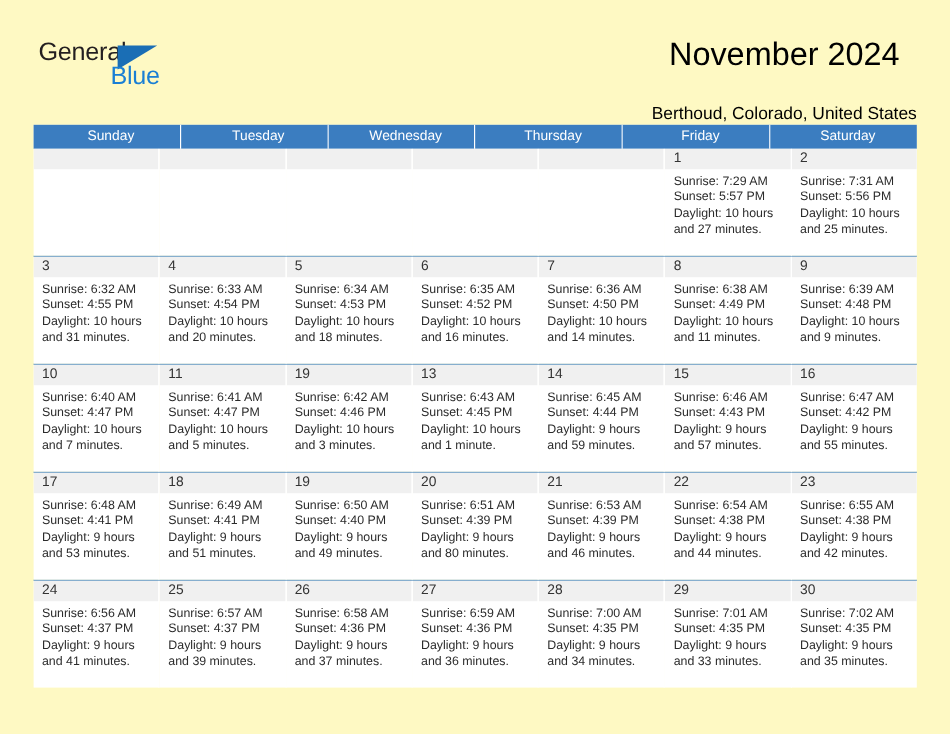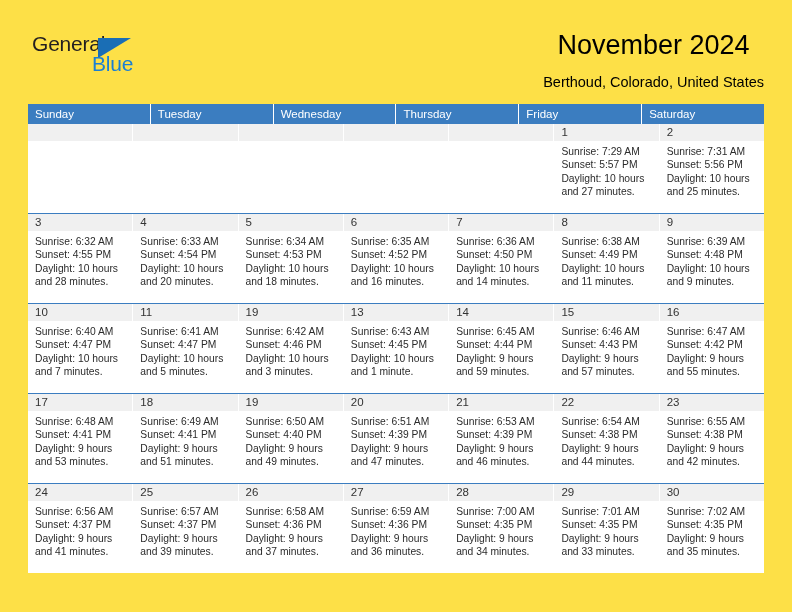--- a/index.html
+++ b/index.html
@@ -7,21 +7,21 @@
     width: 792px;
     height: 612px;
     background: #ffffff;
     font-family: "Liberation Sans", sans-serif;
     -webkit-font-smoothing: antialiased;
   }
   .page {
     position: relative;
     width: 792px;
     height: 612px;
-    background: #fde047;
+    background: #fef9c3;
   }
 
   
   .header {
     position: absolute;
     left: 28px;
     top: 28px;
     right: 28px;
     height: 68px;
   }
@@ -70,34 +70,35 @@
     font-size: 27px;
     font-weight: normal;
     color: #000000;
     line-height: 34px;
     letter-spacing: 0px;
   }
   .location {
     font-size: 14.5px;
     color: #000000;
     line-height: 22px;
-    margin-top: 9px;
+    margin-top: 22px;
     letter-spacing: 0px;
   }
 
   
   .calendar {
     position: absolute;
     left: 28px;
     top: 104px;
     width: 736px;
   }
   .dow-row {
     display: flex;
     background: #ffffff;
+    text-align: center;
   }
   .dow {
     flex: 1 1 0;
     background: #3b7dc0;
     color: #ffffff;
     font-size: 11.5px;
     line-height: 20px;
     height: 20px;
     padding-left: 7px;
     border-right: 1px solid #ffffff;
@@ -199,21 +200,21 @@
             </div>
           </div>
         </div>
         <div class="week">
           <div class="cell">
             <div class="daynum-band">3</div>
             <div class="details">
               <div>Sunrise: 6:32 AM</div>
               <div>Sunset: 4:55 PM</div>
               <div>Daylight: 10 hours</div>
-              <div>and 28 minutes.</div>
+              <div>and 31 minutes.</div>
             </div>
           </div>
           <div class="cell">
             <div class="daynum-band">4</div>
             <div class="details">
               <div>Sunrise: 6:33 AM</div>
               <div>Sunset: 4:54 PM</div>
               <div>Daylight: 10 hours</div>
               <div>and 20 minutes.</div>
             </div>
@@ -356,21 +357,21 @@
               <div>Daylight: 9 hours</div>
               <div>and 49 minutes.</div>
             </div>
           </div>
           <div class="cell">
             <div class="daynum-band">20</div>
             <div class="details">
               <div>Sunrise: 6:51 AM</div>
               <div>Sunset: 4:39 PM</div>
               <div>Daylight: 9 hours</div>
-              <div>and 47 minutes.</div>
+              <div>and 80 minutes.</div>
             </div>
           </div>
           <div class="cell">
             <div class="daynum-band">21</div>
             <div class="details">
               <div>Sunrise: 6:53 AM</div>
               <div>Sunset: 4:39 PM</div>
               <div>Daylight: 9 hours</div>
               <div>and 46 minutes.</div>
             </div>

